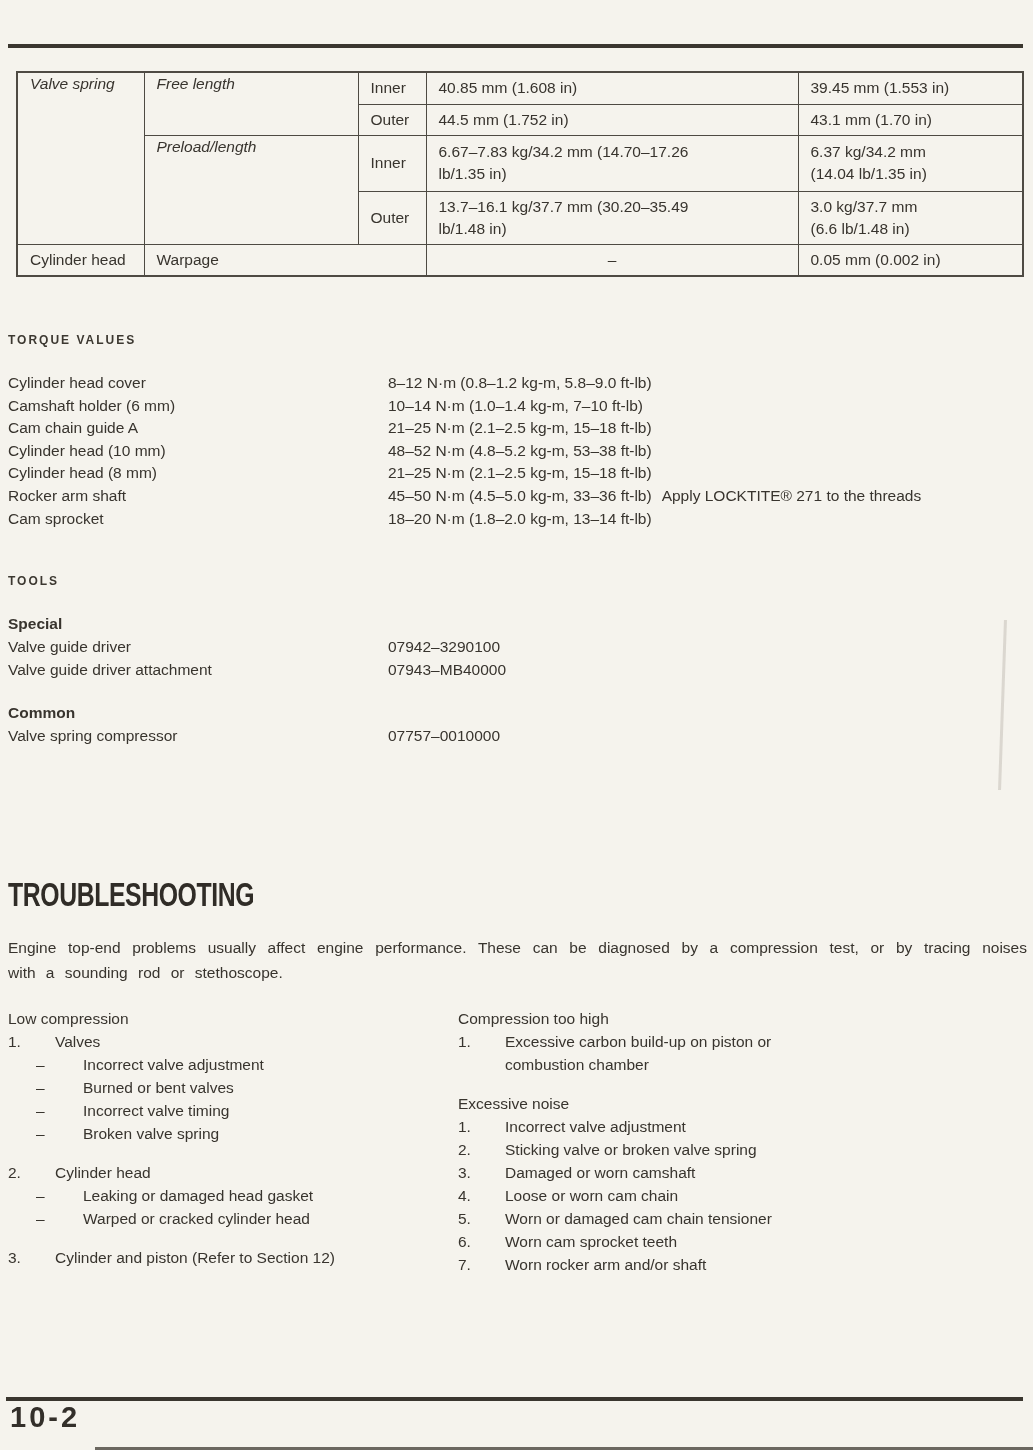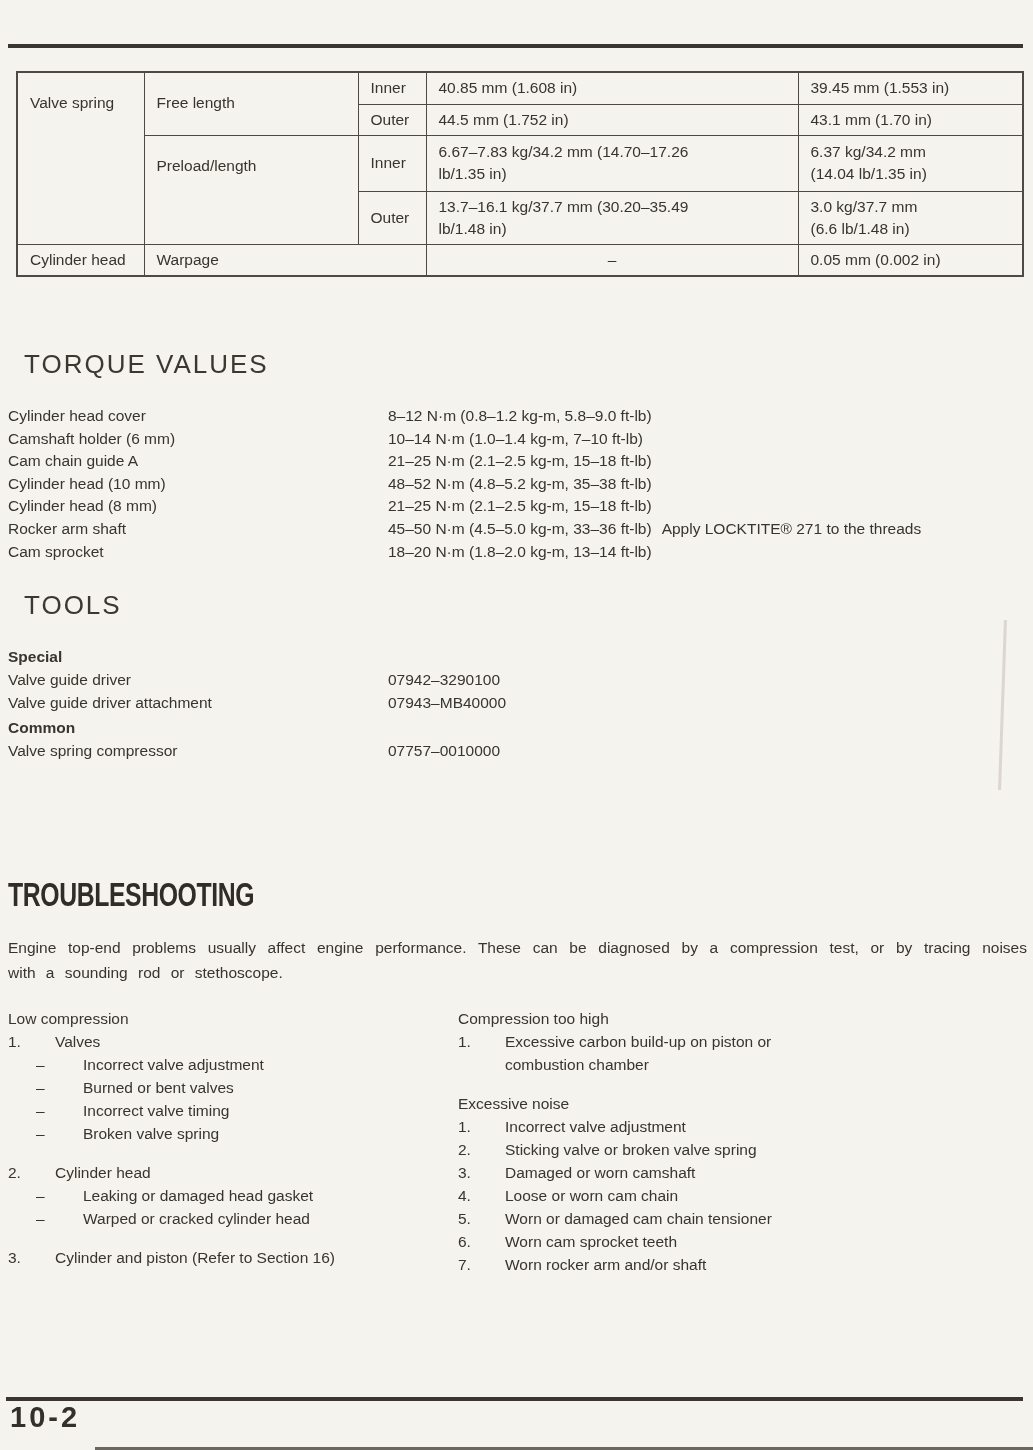--- a/index.html
+++ b/index.html
@@ -23,36 +23,36 @@
   
   .spec-table{
     position:absolute;top:71px;left:16px;width:1006px;
     border-collapse:collapse;table-layout:fixed;
     font-size:15.5px;border:2px solid var(--border);
   }
   .spec-table td{
     border:1px solid var(--border);
     padding:4px 12px;vertical-align:middle;line-height:22px;
   }
-  .spec-table td.vtop{vertical-align:top;padding-top:19px;}
+  .spec-table td.vtop{vertical-align:top;padding-top:0;font-style:italic;}
   .spec-table td.ctr{text-align:center;}
   
   .section-heading{
-    margin:16px;font-size:26px;font-weight:400;letter-spacing:2px;color:#3c3831;
+    margin:0;font-size:12px;font-weight:700;letter-spacing:2px;color:#3c3831;
   }
   
   .torque{position:absolute;top:333px;left:8px;width:1022px;}
   .kv-rows{margin-top:25px;}
   .kv-row{display:flex;align-items:baseline;font-size:15.5px;line-height:22.6px;}
   .kv-label{width:380px;flex:none;}
   .kv-value{flex:none;}
   .kv-note{margin-left:10px;flex:none;}
   .tools{position:absolute;top:574px;left:8px;width:1022px;}
   .tool-groups{margin-top:24px;}
-  .tool-group{margin-top:2px;}
+  .tool-group{margin-top:20px;}
   .tool-group:first-child{margin-top:0;}
   .group-heading{font-weight:700;font-size:15.5px;line-height:24px;}
   
   .ts{position:absolute;top:877px;left:8px;width:1019px;}
   .ts-heading{
     margin:0;display:inline-block;font-size:31px;font-weight:700;
     letter-spacing:-.5px;transform:scale(.8,1.1);transform-origin:0 60%;
     white-space:nowrap;color:#302c27;
   }
   .ts-intro{
@@ -135,21 +135,21 @@
         <div class="kv-row">
           <span class="kv-label">Camshaft holder (6 mm)</span>
           <span class="kv-value">10–14 N·m (1.0–1.4 kg-m, 7–10 ft-lb)</span>
         </div>
         <div class="kv-row">
           <span class="kv-label">Cam chain guide A</span>
           <span class="kv-value">21–25 N·m (2.1–2.5 kg-m, 15–18 ft-lb)</span>
         </div>
         <div class="kv-row">
           <span class="kv-label">Cylinder head (10 mm)</span>
-          <span class="kv-value">48–52 N·m (4.8–5.2 kg-m, 35–38 ft-lb)</span>
+          <span class="kv-value">48–52 N·m (4.8–5.2 kg-m, 53–38 ft-lb)</span>
         </div>
         <div class="kv-row">
           <span class="kv-label">Cylinder head (8 mm)</span>
           <span class="kv-value">21–25 N·m (2.1–2.5 kg-m, 15–18 ft-lb)</span>
         </div>
         <div class="kv-row">
           <span class="kv-label">Rocker arm shaft</span>
           <span class="kv-value">45–50 N·m (4.5–5.0 kg-m, 33–36 ft-lb)</span>
           <span class="kv-note">Apply LOCKTITE® 271 to the threads</span>
         </div>
@@ -223,21 +223,21 @@
                 <span class="text">Leaking or damaged head gasket</span>
               </div>
               <div class="ts-item sub">
                 <span class="marker">–</span>
                 <span class="text">Warped or cracked cylinder head</span>
               </div>
             </div>
             <div class="ts-group">
               <div class="ts-item">
                 <span class="marker">3.</span>
-                <span class="text">Cylinder and piston (Refer to Section 16)</span>
+                <span class="text">Cylinder and piston (Refer to Section 12)</span>
               </div>
             </div>
           </div>
         </div>
         <div class="ts-col right">
           <div class="ts-section">
             <div class="ts-sec-heading">Compression too high</div>
             <div class="ts-group">
               <div class="ts-item">
                 <span class="marker">1.</span>

